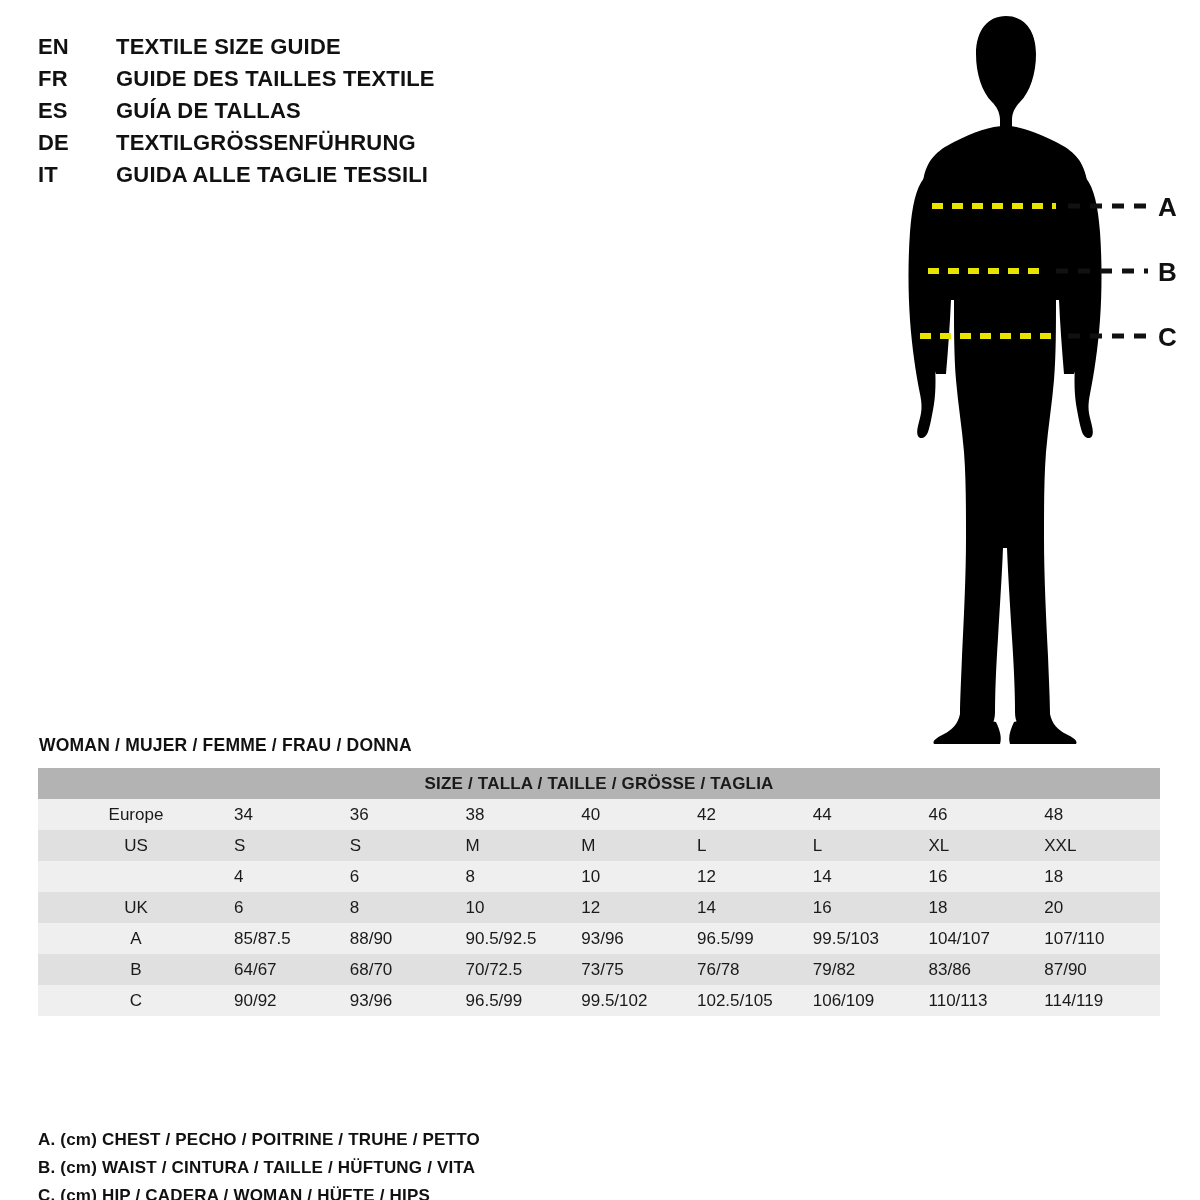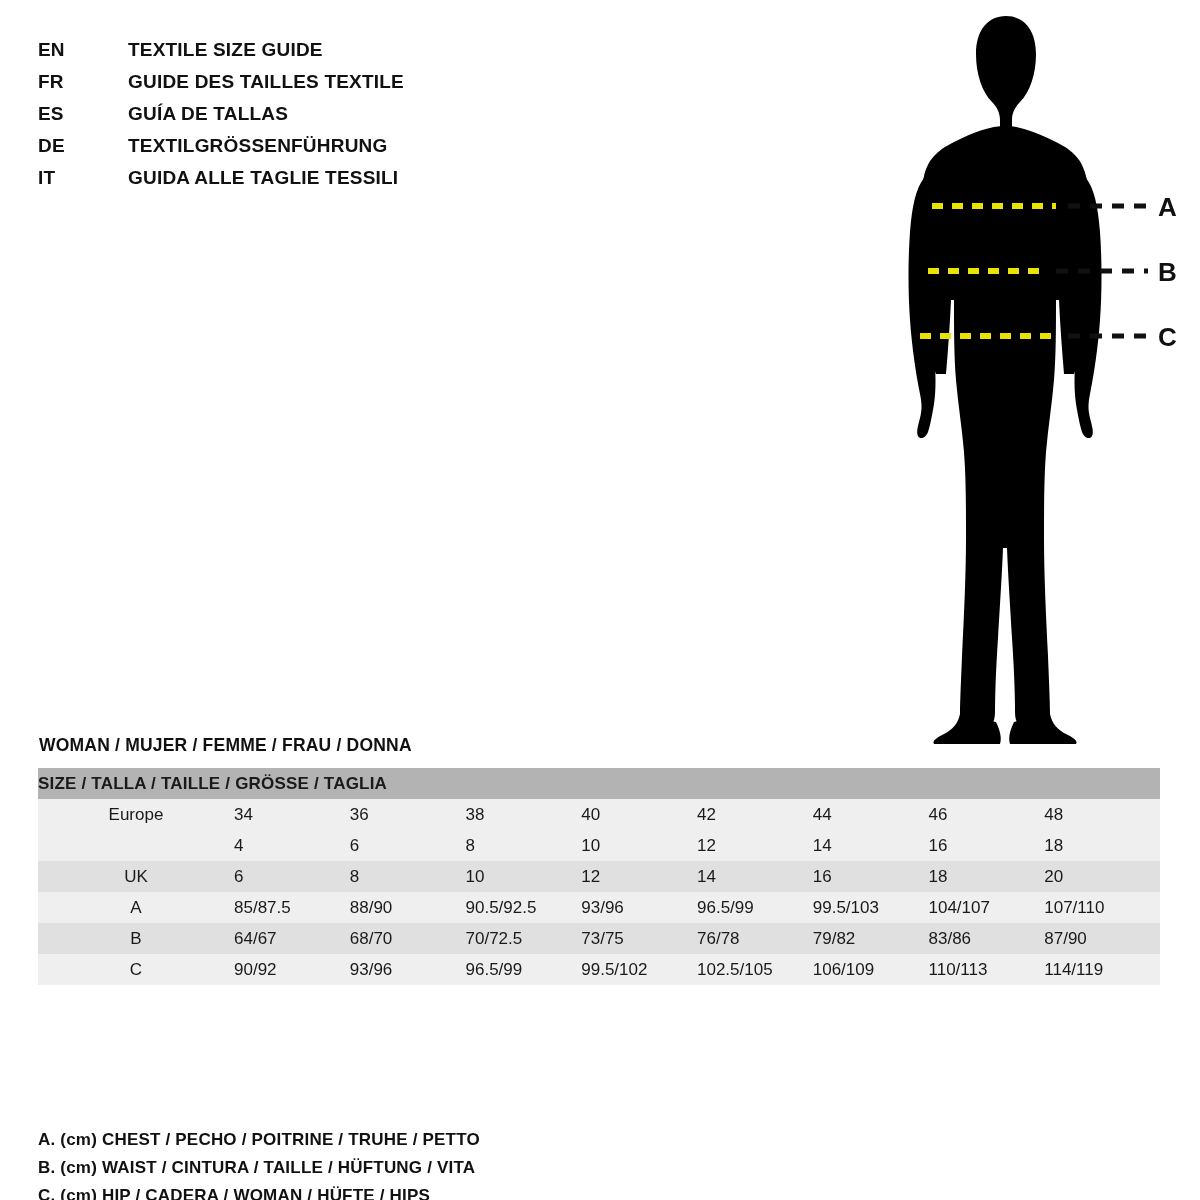--- a/index.html
+++ b/index.html
@@ -18,27 +18,26 @@
 
   
   .title-block {
     position: absolute;
     left: 38px;
     top: 34px;
     width: 620px;
   }
   .title-row {
     display: flex;
-    align-items: center;
+    align-items: flex-start;
     height: 32px;
-    font-size: 19px;
+    font-size: 22px;
     font-weight: bold;
     letter-spacing: 0.2px;
     color: #111;
-    gap: 12px;
   }
   .title-row .lang {
     width: 78px;
     flex: 0 0 78px;
   }
   .title-row .txt {
     flex: 1 1 auto;
     white-space: nowrap;
   }
 
@@ -81,20 +80,21 @@
   }
   .row-head {
     background: #b3b3b3;
     font-weight: bold;
     letter-spacing: 0.2px;
   }
   .row-head td {
     height: 30px;
     padding-left: 8px;
     color: #1a1a1a;
+    text-align: center;
   }
   .row-light { background: #efefef; }
   .row-dark  { background: #e0e0e0; }
   .cell-label {
     padding-left: 8px;
     text-align: center;
     white-space: nowrap;
     margin-left: 6px;
   }
   .cell-val {
@@ -253,20 +253,31 @@
         <td class="cell-val">34</td>
         <td class="cell-val">36</td>
         <td class="cell-val">38</td>
         <td class="cell-val">40</td>
         <td class="cell-val">42</td>
         <td class="cell-val">44</td>
         <td class="cell-val">46</td>
         <td class="cell-val">48</td>
       </tr>
 
+      <tr class="row-dark">
+        <td class="cell-label">US</td>
+        <td class="cell-val">S</td>
+        <td class="cell-val">S</td>
+        <td class="cell-val">M</td>
+        <td class="cell-val">M</td>
+        <td class="cell-val">L</td>
+        <td class="cell-val">L</td>
+        <td class="cell-val">XL</td>
+        <td class="cell-val">XXL</td>
+      </tr>
 
       <tr class="row-light">
         <td class="cell-label"></td>
         <td class="cell-val">4</td>
         <td class="cell-val">6</td>
         <td class="cell-val">8</td>
         <td class="cell-val">10</td>
         <td class="cell-val">12</td>
         <td class="cell-val">14</td>
         <td class="cell-val">16</td>

